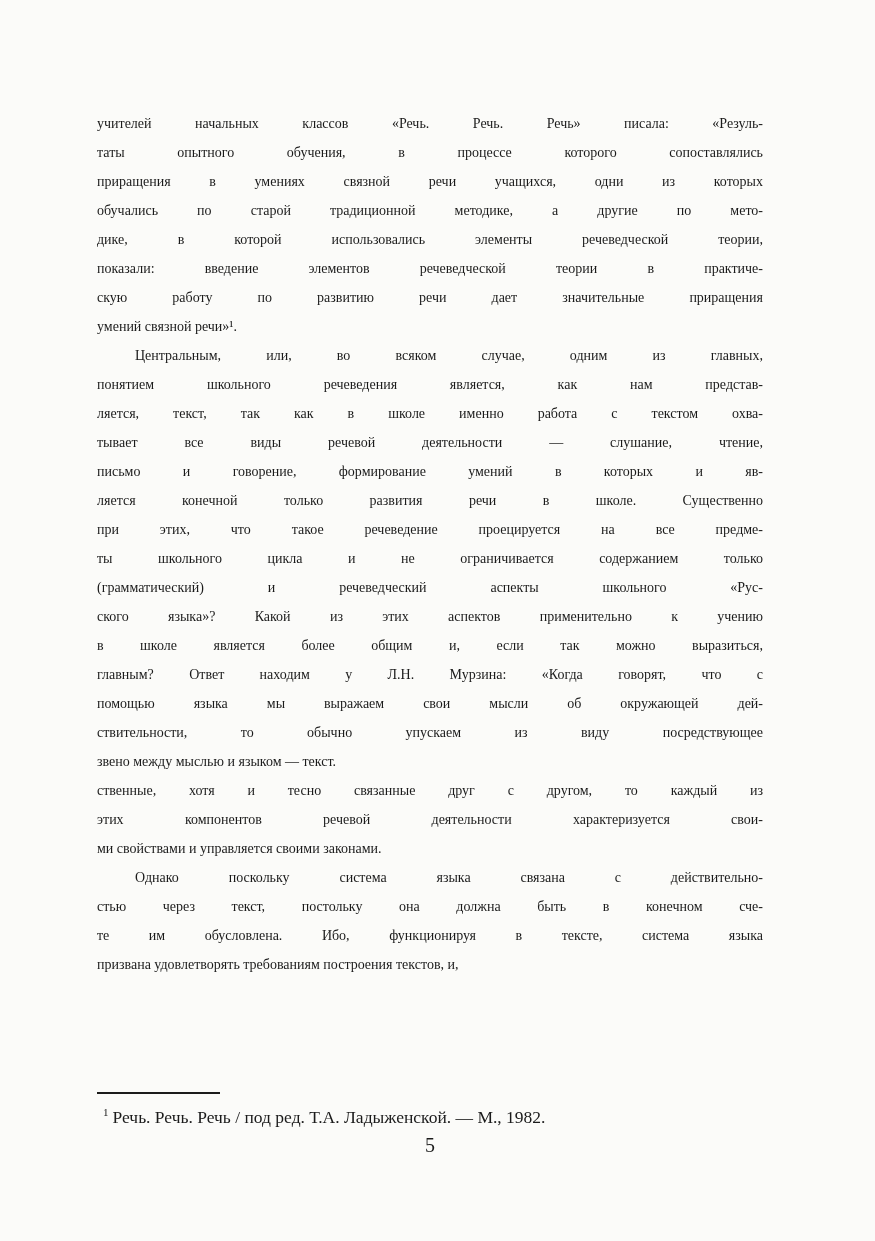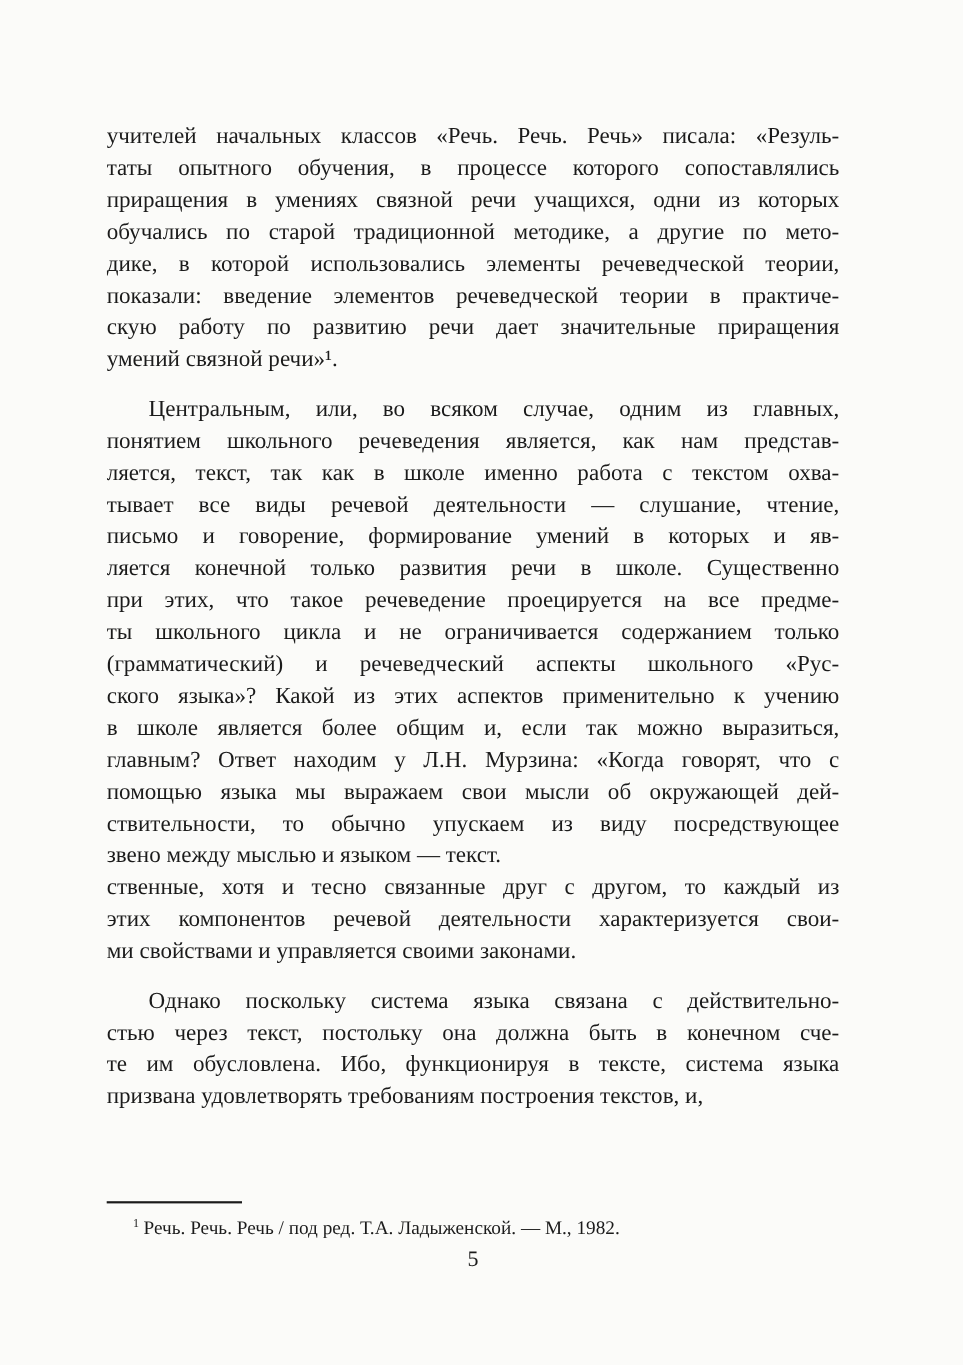--- a/index.html
+++ b/index.html
@@ -17,51 +17,50 @@
   }
   .page {
     position: absolute;
     inset: 0;
   }
   .text-block {
     position: absolute;
     left: 97px;
     top: 109px;
     width: 666px;
-    font-size: 21px;
+    font-size: 14px;
     line-height: 29px;
   }
   .para { margin: 0; }
   .line {
     height: 29px;
     overflow: hidden;
     text-align: justify;
     text-align-last: justify;
     -moz-text-align-last: justify;
     white-space: normal;
   }
   .line.last {
     text-align-last: left;
     -moz-text-align-last: left;
   }
   .line.indent {
     text-indent: 38px;
-    margin-top: 16px;
   }
   .footnote-rule {
     position: absolute;
     left: 97px;
     top: 1092px;
     width: 123px;
     height: 2px;
     background: var(--ink, #1b1b1b);
   }
   .footnote {
     position: absolute;
-    left: 97px;
+    left: 79px;
     top: 1100px;
     width: 666px;
     font-size: 17.5px;
     line-height: 25px;
     text-indent: 24px;
   }
   .footnote sup {
     font-size: 11px;
     margin-right: 4px;
   }

